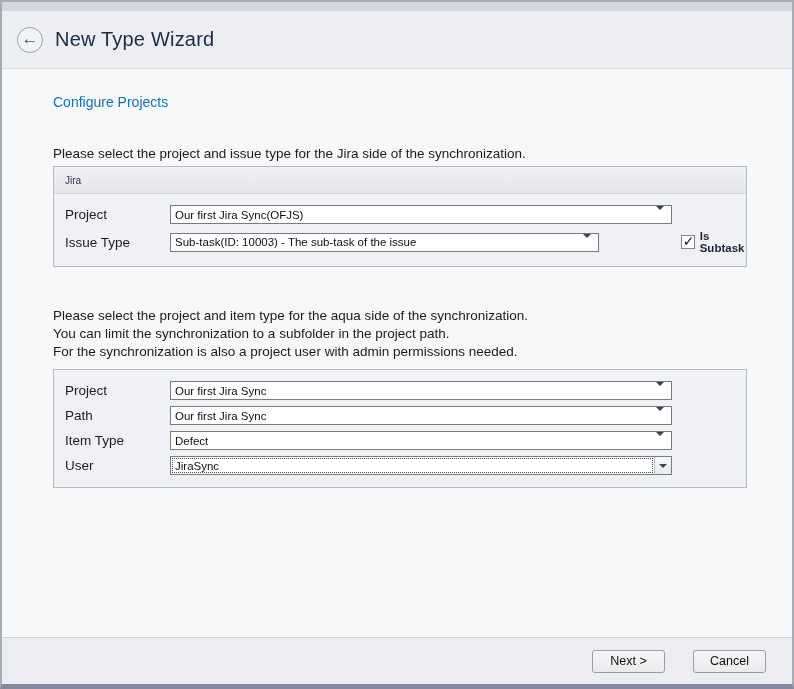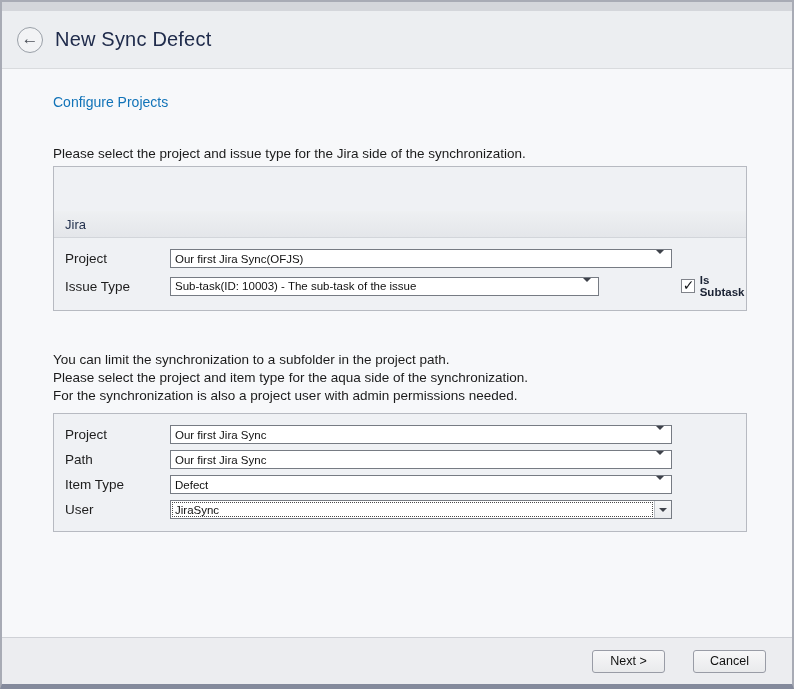--- a/index.html
+++ b/index.html
@@ -40,21 +40,21 @@
   .instr-block-2{ margin-top:40px; }
 
   
   .groupbox{ border:1px solid #b7bac1; background:#eff1f4; width:694px; }
   .groupbox-jira{ margin-top:3px; }
   .groupbox-aqua{ margin-top:8px; }
   .groupbox-header{
     height:27px; display:flex; align-items:center; padding-left:11px;
     background:linear-gradient(#eef0f2,#e4e6ea);
     border-bottom:1px solid #d2d5da;
-    font-size:13px; color:#24324e;margin-top:44px;
+    font-size:10px; color:#24324e;
   }
   .groupbox-body{ padding:11px 0 12px 11px; }
   .field-row{ display:flex; align-items:center; margin-bottom:6px;gap:36px; }
   .field-row:last-child{ margin-bottom:0; }
   .field-label{ width:69px; font-size:13.5px; color:#1d1d1d; flex:0 0 auto; }
 
   
   .combobox{
     width:502px; height:19px; background:#ffffff; border:1px solid #767b83;
     display:flex; cursor:default; position:relative;
@@ -107,21 +107,21 @@
 </head>
 <body>
 
 <div class="window">
   <div class="chrome-strip"></div>
 
   <div class="wizard-header">
     <div class="back-btn">
       <span class="arrow-glyph">←</span>
     </div>
-    <div class="wizard-title">New Sync Defect</div>
+    <div class="wizard-title">New Type Wizard</div>
   </div>
 
   <div class="content">
     <div class="page-heading">Configure Projects</div>
 
     <div class="instruction instr-1">Please select the project and issue type for the Jira side of the synchronization.</div>
 
     <div class="groupbox groupbox-jira">
       <div class="groupbox-header">Jira</div>
       <div class="groupbox-body">
@@ -143,22 +143,22 @@
           <div class="checkbox-wrap checked">
             <span class="checkbox-box"></span>
             <span class="checkbox-label">Is Subtask</span>
           </div>
         </div>
 
       </div>
     </div>
 
     <div class="instr-block-2">
+      <div class="instruction">Please select the project and item type for the aqua side of the synchronization.</div>
       <div class="instruction">You can limit the synchronization to a subfolder in the project path.</div>
-      <div class="instruction">Please select the project and item type for the aqua side of the synchronization.</div>
       <div class="instruction">For the synchronization is also a project user with admin permissions needed.</div>
     </div>
 
     <div class="groupbox groupbox-aqua">
       <div class="groupbox-body">
 
         <div class="field-row">
           <span class="field-label">Project</span>
           <div class="combobox">
             <span class="combo-value">Our first Jira Sync</span>

